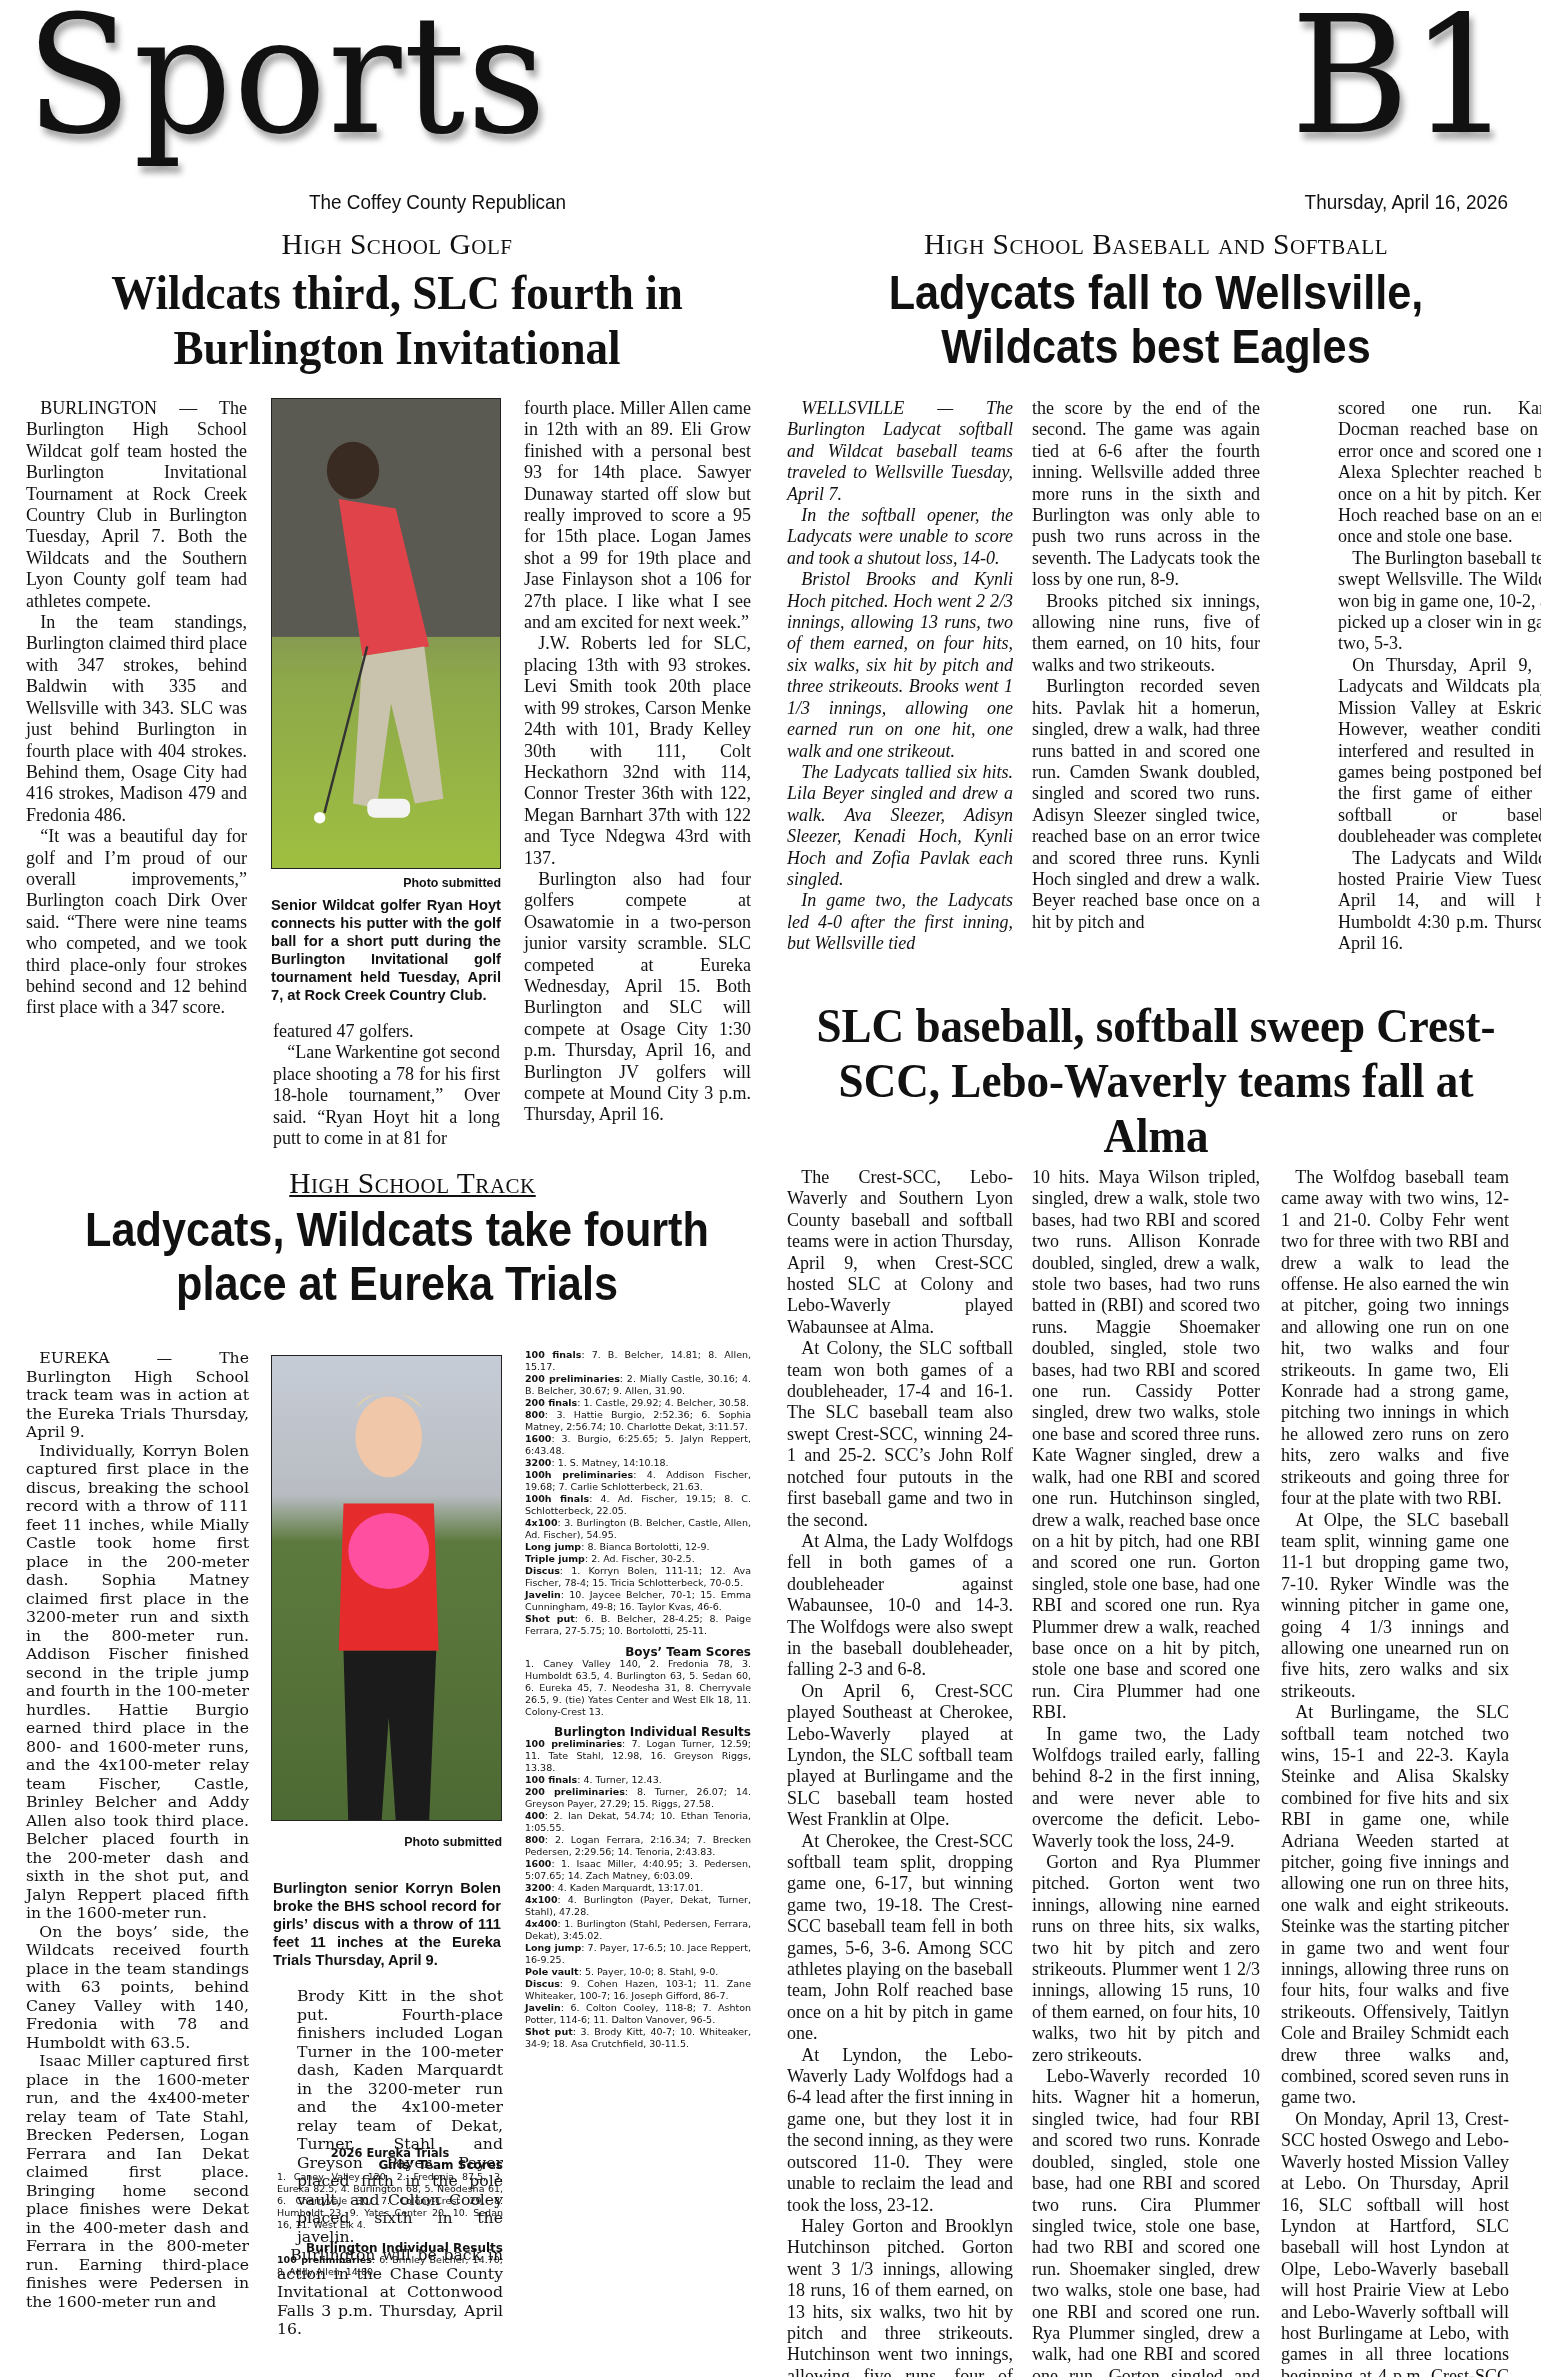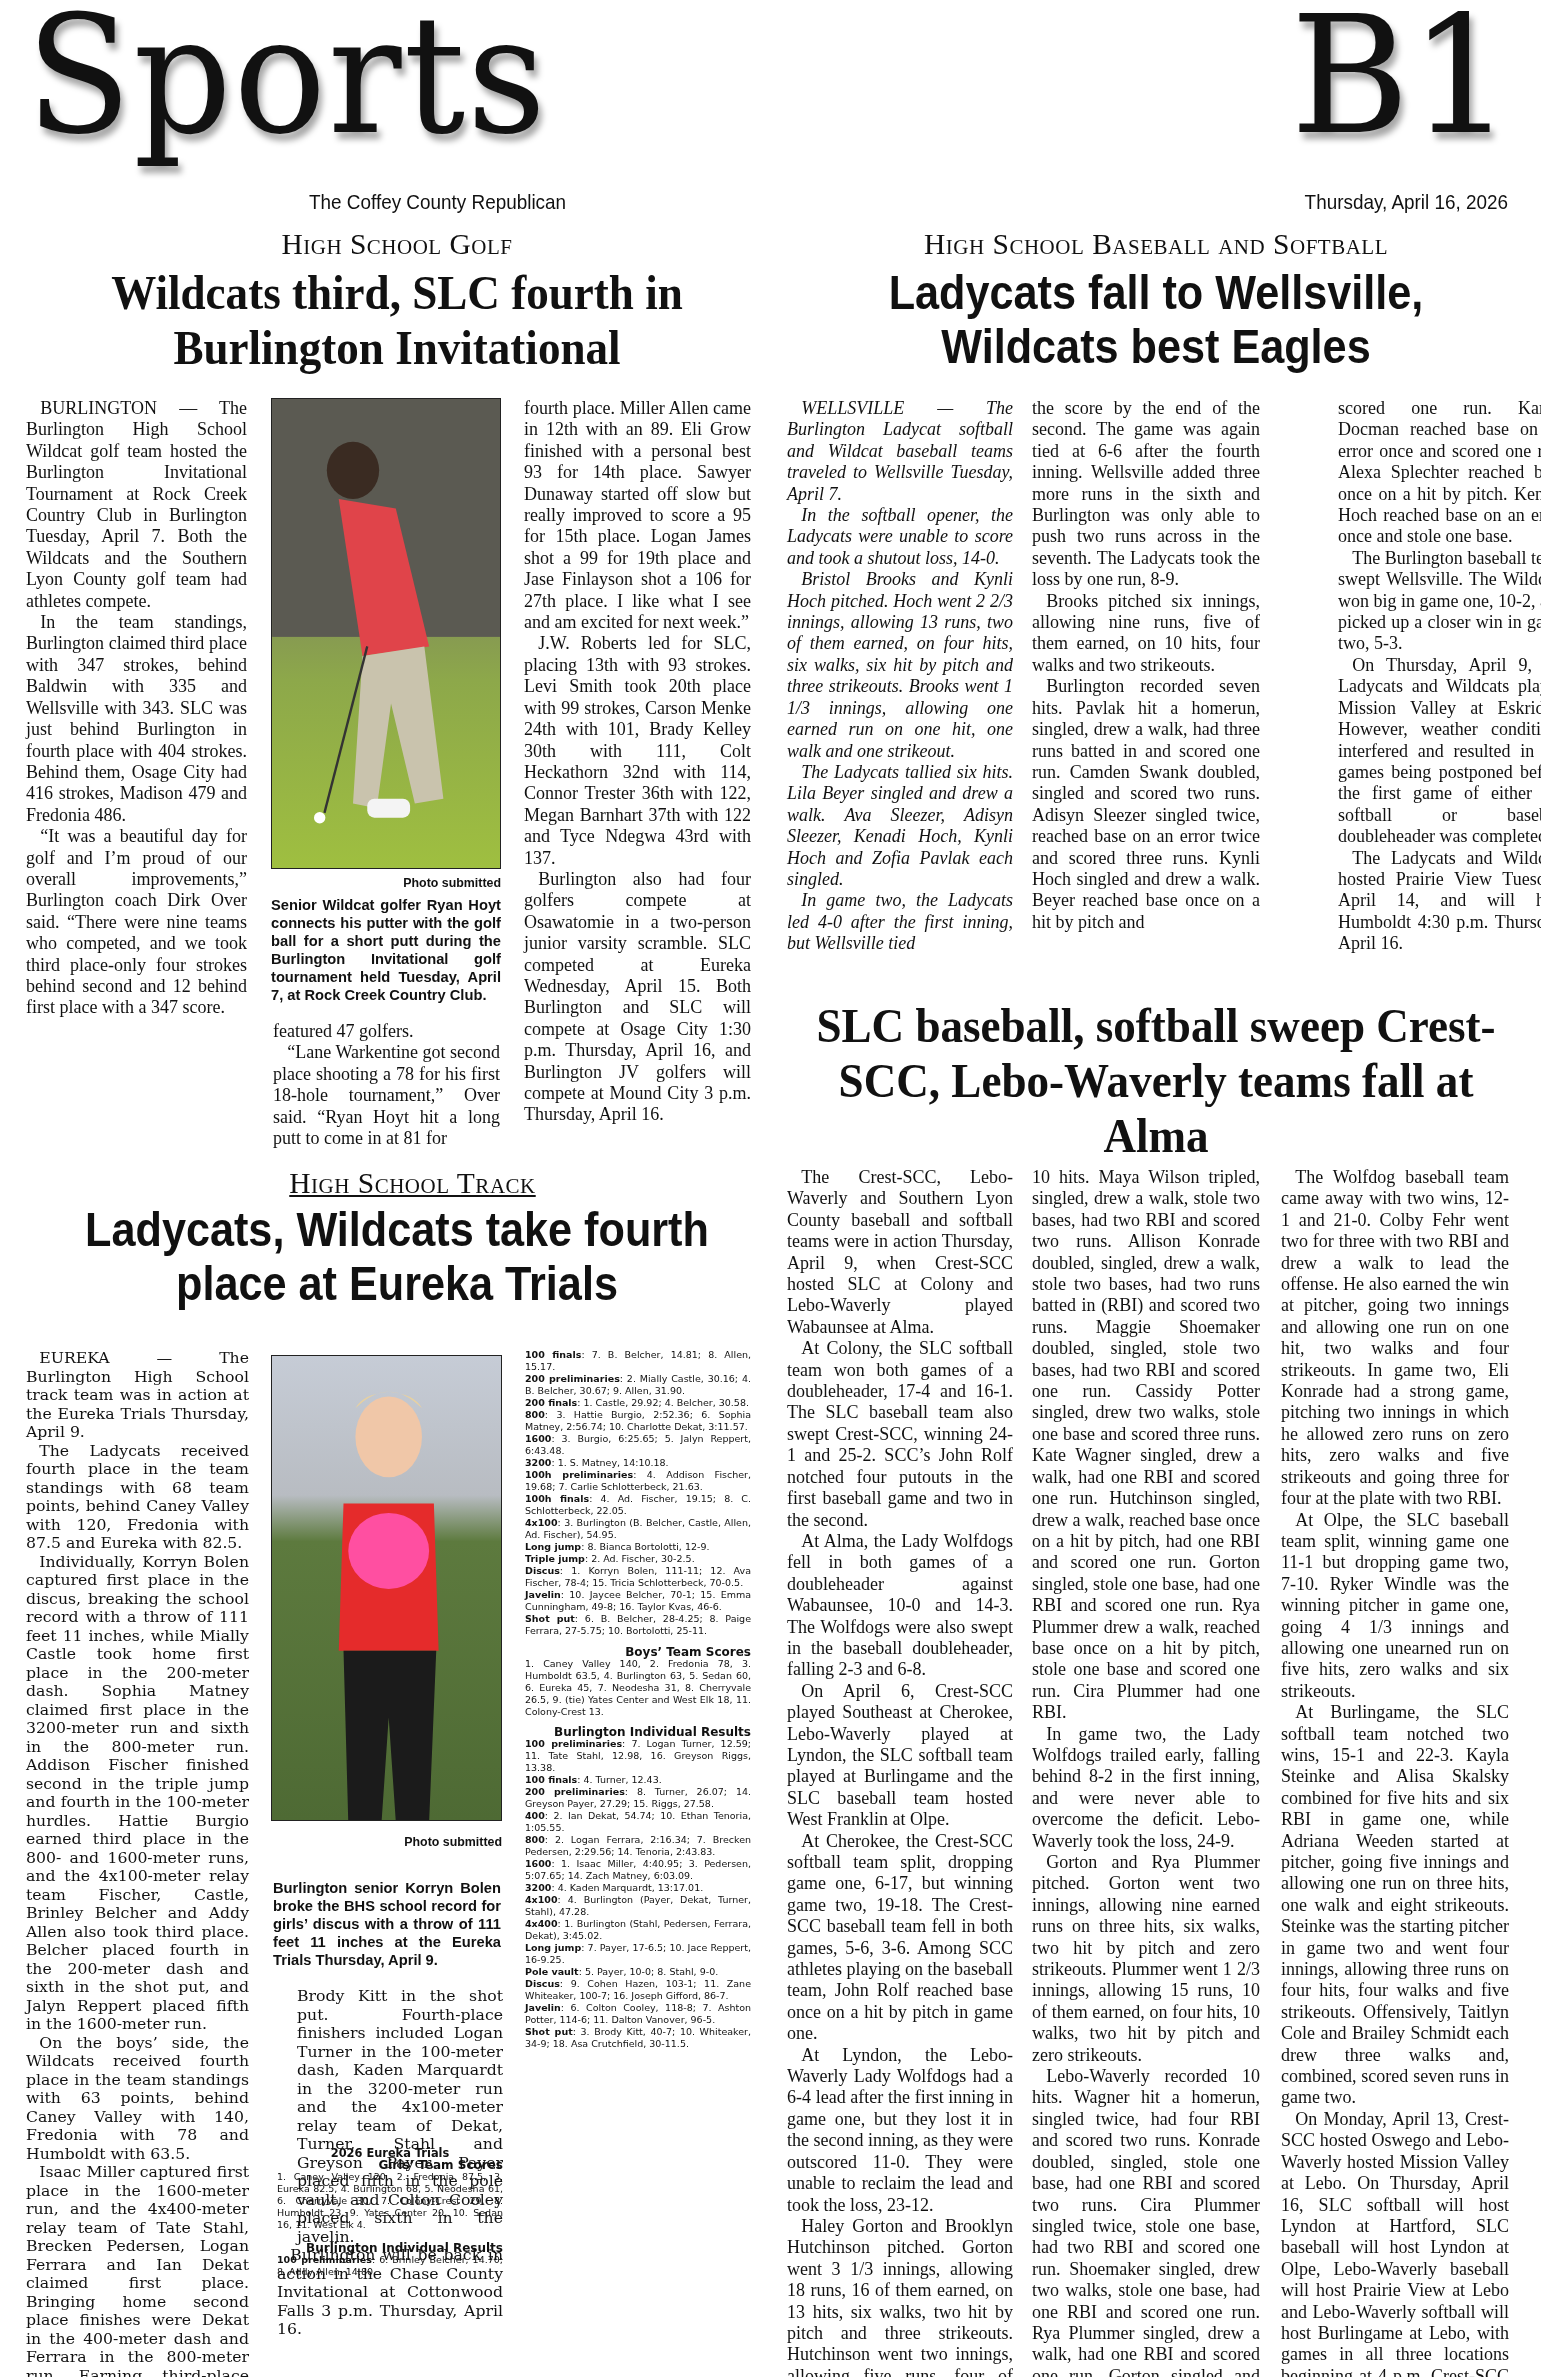--- a/index.html
+++ b/index.html
@@ -109,21 +109,20 @@
     <p>At Burlingame, the SLC softball team notched two wins, 15-1 and 22-3. Kayla Steinke and Alisa Skalsky combined for five hits and six RBI in game one, while Adriana Weeden started at pitcher, going five innings and allowing one run on three hits, one walk and eight strikeouts. Steinke was the starting pitcher in game two and went four innings, allowing three runs on four hits, four walks and five strikeouts. Offensively, Taitlyn Cole and Brailey Schmidt each drew three walks and, combined, scored seven runs in game two.</p>
     <p>On Monday, April 13, Crest-SCC hosted Oswego and Lebo-Waverly hosted Mission Valley at Lebo. On Thursday, April 16, SLC softball will host Lyndon at Hartford, SLC baseball will host Lyndon at Olpe, Lebo-Waverly baseball will host Prairie View at Lebo and Lebo-Waverly softball will host Burlingame at Lebo, with games in all three locations beginning at 4 p.m. Crest-SCC will next host Erie at Colony 3:30 p.m. Friday, April 17.</p>
   </div>
 
 <div class="abs" style="left:42px;top:1167px;width:742px;text-decoration:underline;">
   <div class="kicker" style="width:523px;margin-left:109px;">High School Track</div>
 </div>
 <div class="abs head-sans" style="left:26px;top:1203px;width:742px;">Ladycats, Wildcats take fourth place at Eureka Trials</div>
 <div class="abs track-body" style="left:26px;top:1349px;width:223px;" id="tr-col1">
     <p>EUREKA — The Burlington High School track team was in action at the Eureka Trials Thursday, April 9.</p>
-    <p>The Ladycats received fourth place in the team standings with 68 team points, behind Caney Valley with 120, Fredonia with 87.5 and Eureka with 82.5.</p>
     <p>Individually, Korryn Bolen captured first place in the discus, breaking the school record with a throw of 111 feet 11 inches, while Mially Castle took home first place in the 200-meter dash. Sophia Matney claimed first place in the 3200-meter run and sixth in the 800-meter run. Addison Fischer finished second in the triple jump and fourth in the 100-meter hurdles. Hattie Burgio earned third place in the 800- and 1600-meter runs, and the 4x100-meter relay team Fischer, Castle, Brinley Belcher and Addy Allen also took third place. Belcher placed fourth in the 200-meter dash and sixth in the shot put, and Jalyn Reppert placed fifth in the 1600-meter run.</p>
     <p>On the boys’ side, the Wildcats received fourth place in the team standings with 63 points, behind Caney Valley with 140, Fredonia with 78 and Humboldt with 63.5.</p>
     <p>Isaac Miller captured first place in the 1600-meter run, and the 4x400-meter relay team of Tate Stahl, Brecken Pedersen, Logan Ferrara and Ian Dekat claimed first place. Bringing home second place finishes were Dekat in the 400-meter dash and Ferrara in the 800-meter run. Earning third-place finishes were Pedersen in the 1600-meter run and</p>
   </div>
 <div class="abs photo" style="left:271px;top:1355px;width:231px;height:466px;background:linear-gradient(180deg,#c6ccd6 0%,#b8bcc2 30%,#5d7a3e 40%,#4e6a34 100%);">
   <svg width="231" height="466" viewBox="0 0 485 980">
     <ellipse cx="245" cy="170" rx="70" ry="85" fill="#f0c7a8"></ellipse>
     <path d="M175 110 Q245 40 315 110 Q300 80 245 75 Q190 80 175 110Z" fill="#e8d1a0"></path>
     <path d="M150 310 L340 310 L350 620 L140 620 Z" fill="#e52b2b"></path>
     <ellipse cx="245" cy="410" rx="85" ry="80" fill="#ff4fa1"></ellipse>

